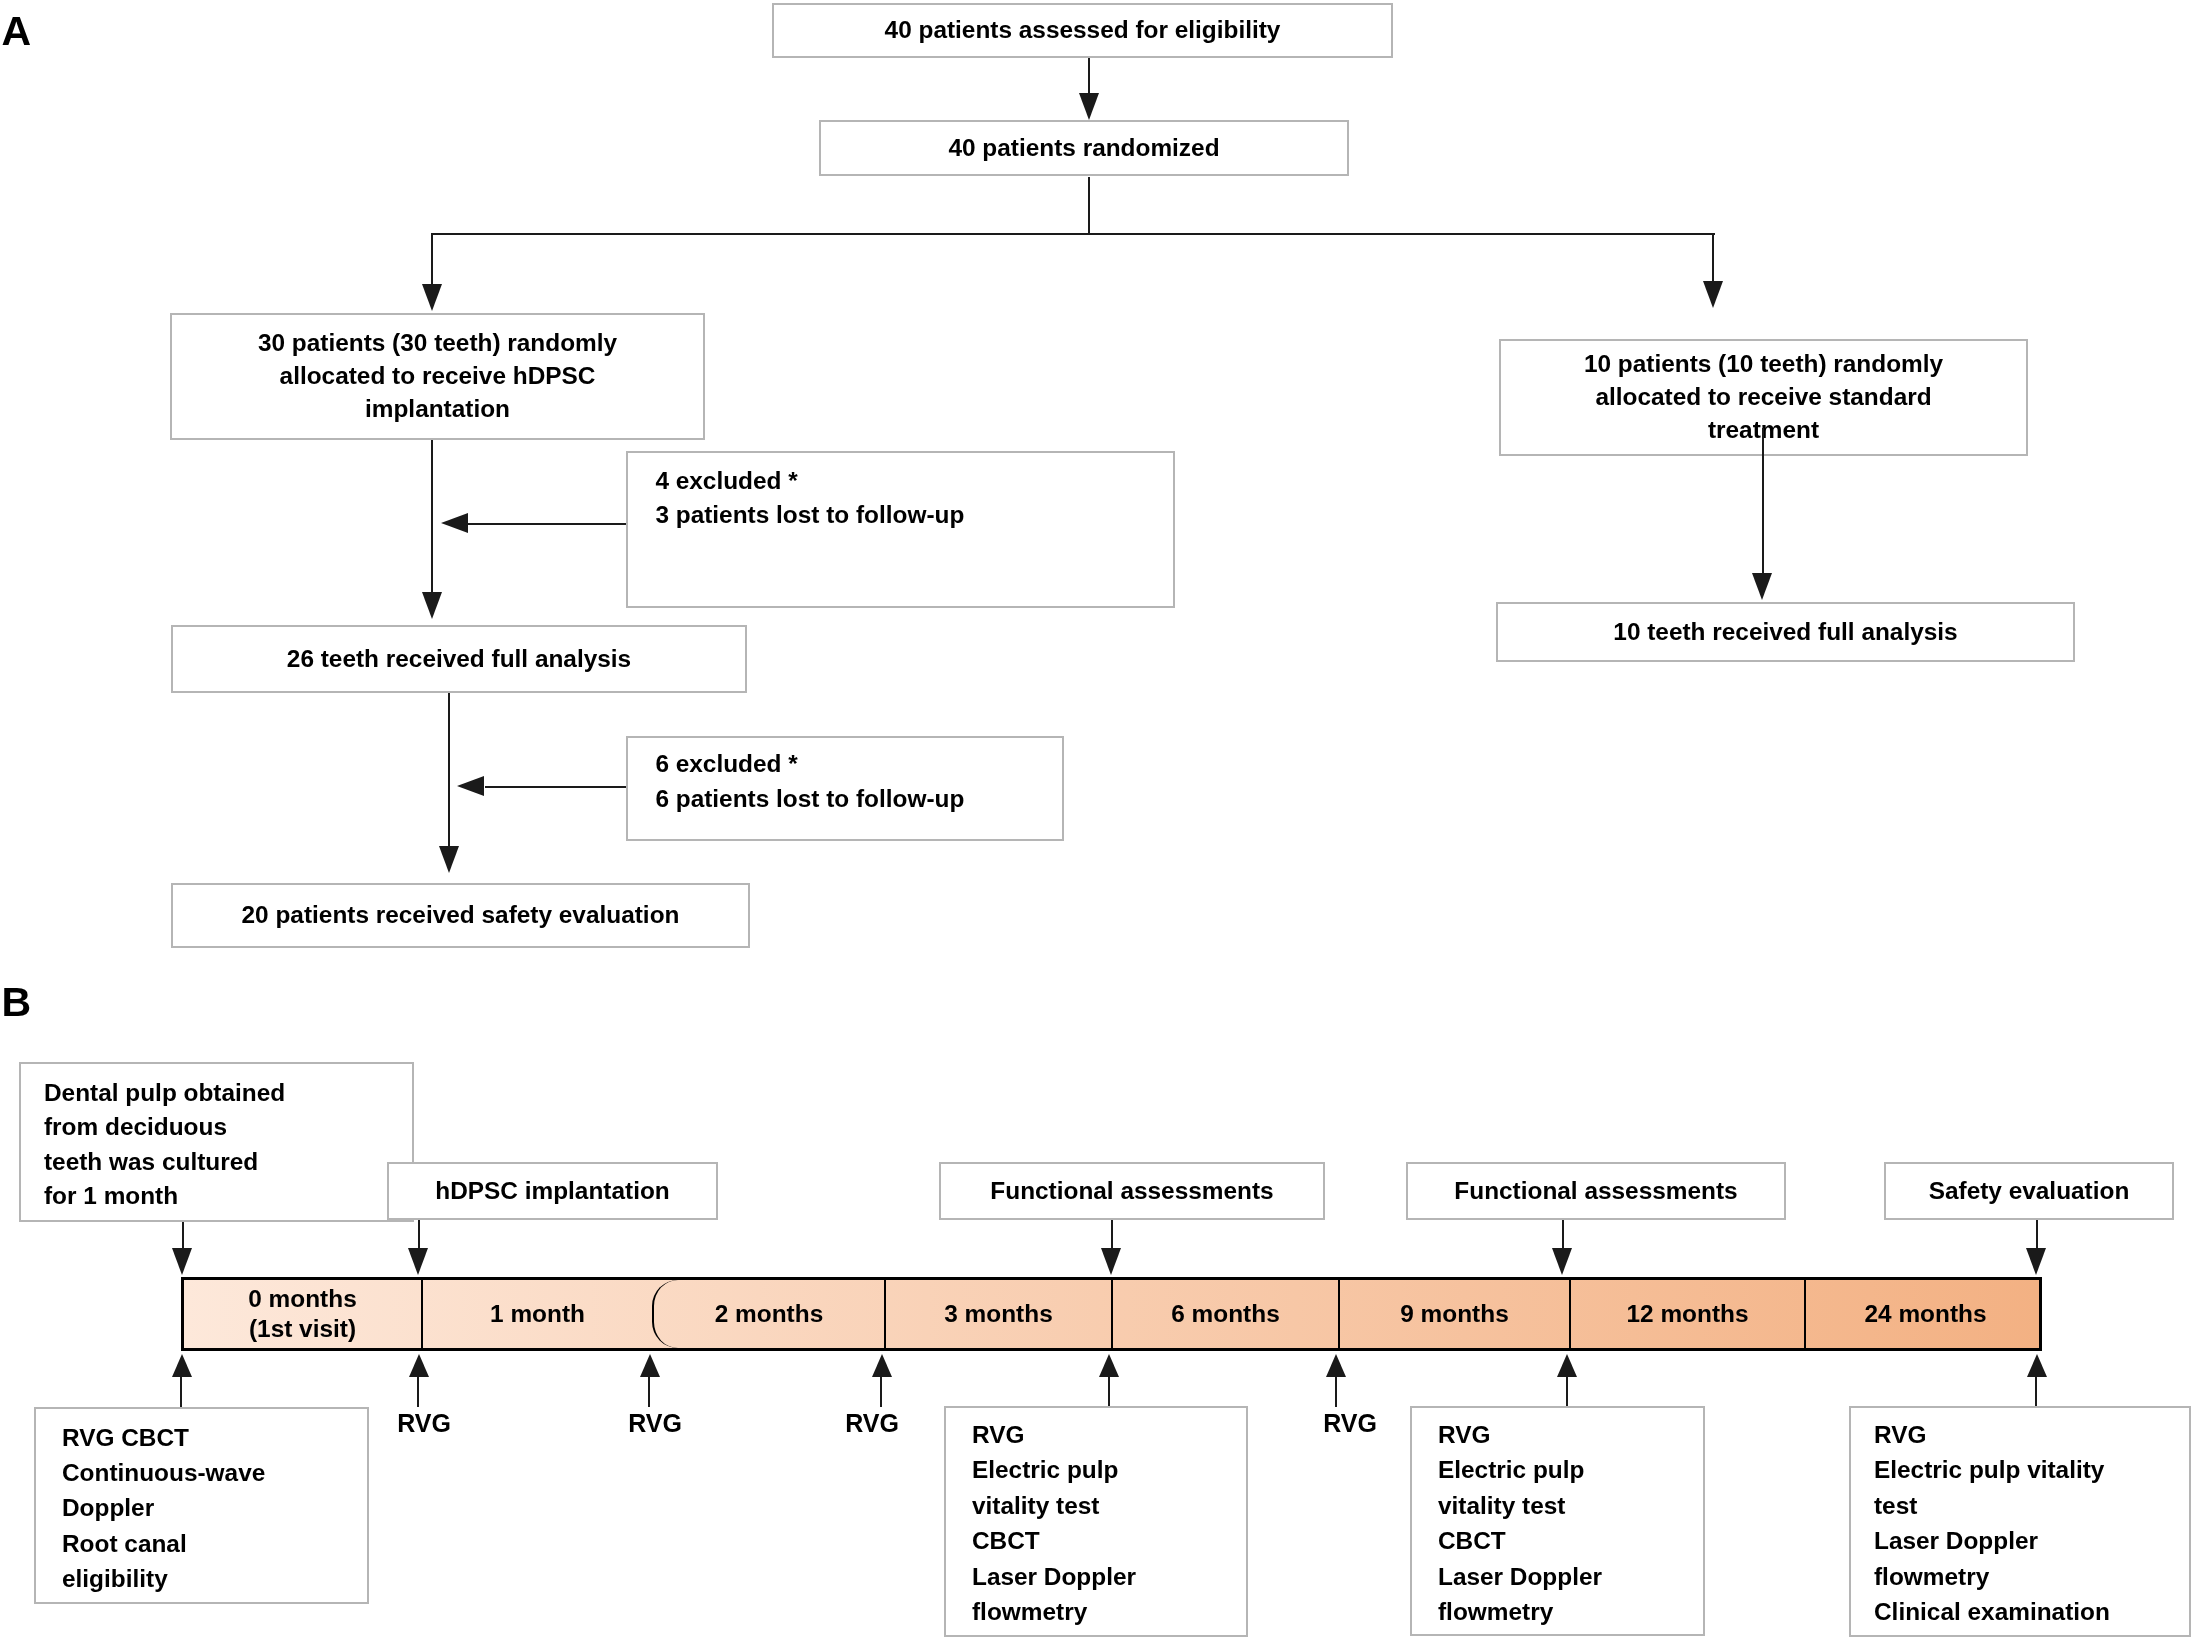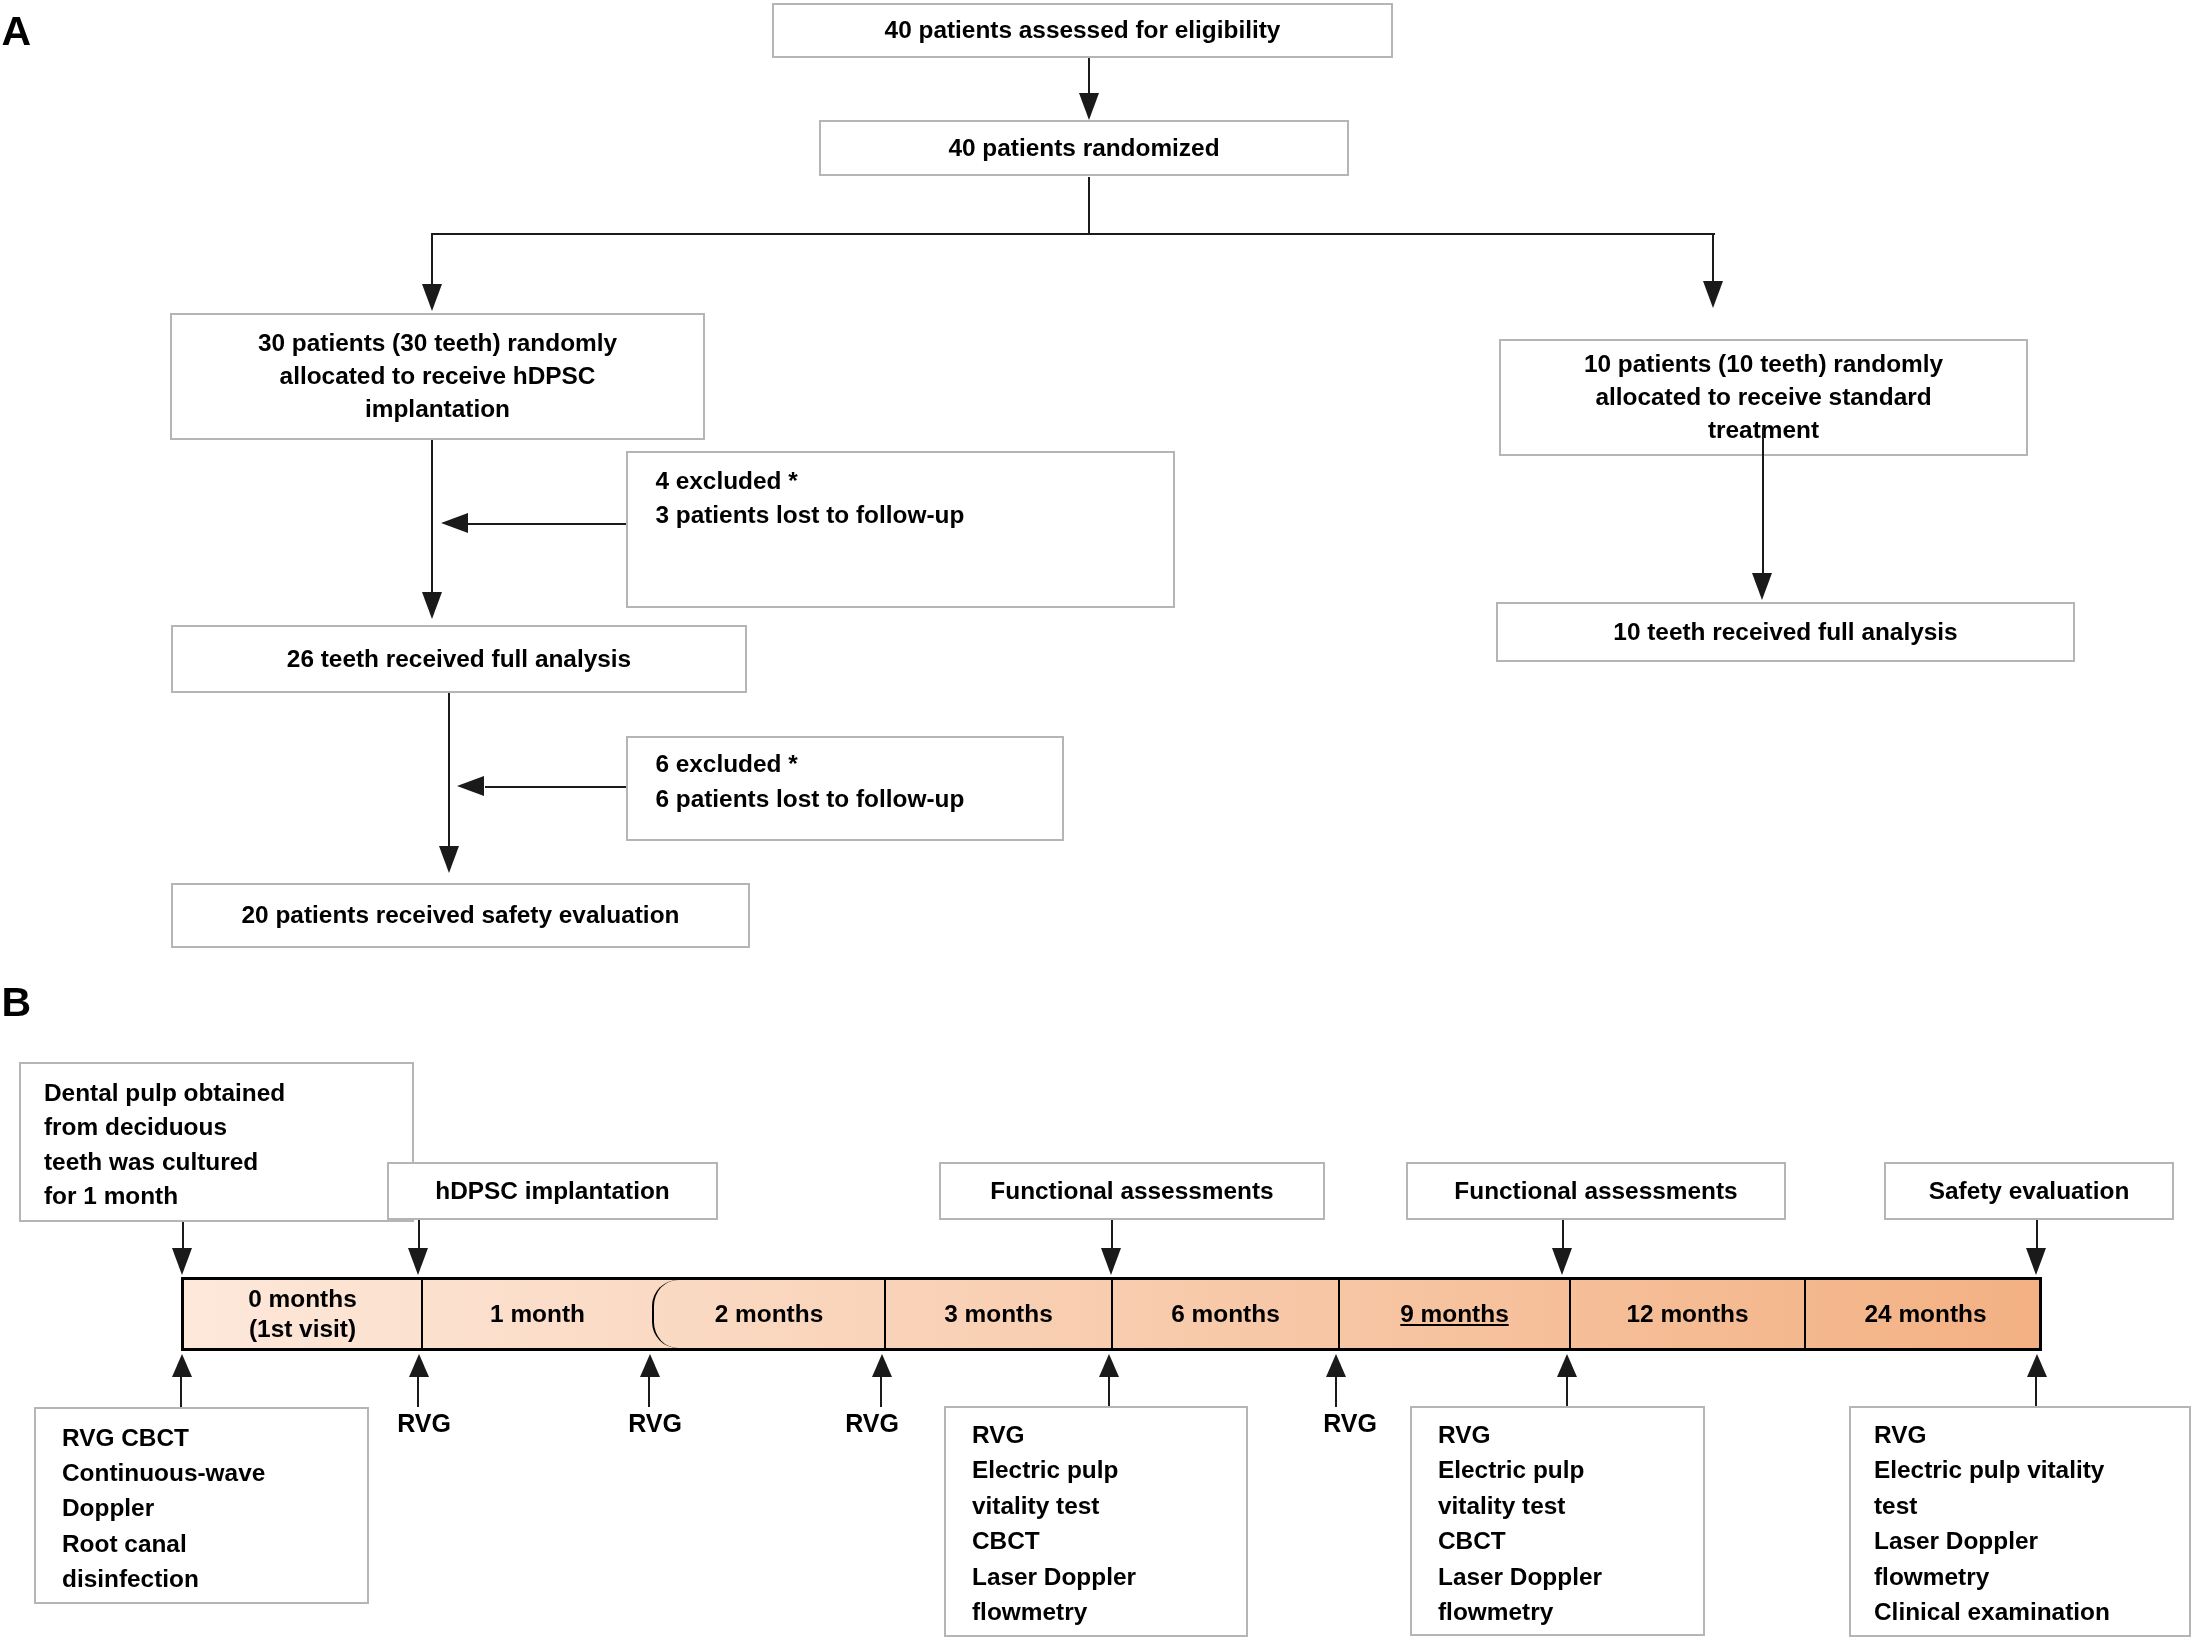--- a/index.html
+++ b/index.html
@@ -166,21 +166,21 @@
     </div>
     <div class="seg" style="flex:0 0 232px;border-radius:26px;">
       <span>2 months</span>
     </div>
     <div class="seg" style="flex:0 0 227px;">
       <span>3 months</span>
     </div>
     <div class="seg" style="flex:0 0 227px;">
       <span>6 months</span>
     </div>
-    <div class="seg" style="flex:0 0 231px;text-decoration:underline;">
+    <div class="seg" style="flex:0 0 231px;">
       <span>9 months</span>
     </div>
     <div class="seg" style="flex:0 0 235px;">
       <span>12 months</span>
     </div>
     <div class="seg" style="flex:0 0 241px;">
       <span>24 months</span>
     </div>
   </div>
 
@@ -211,21 +211,21 @@
   <div class="rvg" style="left:424px; top:1409px;">RVG</div>
   <div class="rvg" style="left:655px; top:1409px;">RVG</div>
   <div class="rvg" style="left:872px; top:1409px;">RVG</div>
   <div class="rvg" style="left:1350px; top:1409px;">RVG</div>
 
   <div class="fbox leftal" style="left:34px; top:1407px; width:335px; height:197px; padding:10.7px 11.4px 0 26px; line-height:1.45;">
     <span>RVG  CBCT</span>
     <span>Continuous-wave</span>
     <span>Doppler</span>
     <span>Root canal</span>
-    <span>disinfection</span>
+    <span>eligibility</span>
   </div>
 
   <div class="fbox leftal" style="left:944px; top:1406px; width:304px; height:231px; padding:9.1px 11.4px 0 26px; line-height:1.45;">
     <span>RVG</span>
     <span>Electric pulp</span>
     <span>vitality test</span>
     <span>CBCT</span>
     <span>Laser Doppler</span>
     <span>flowmetry</span>
   </div>

